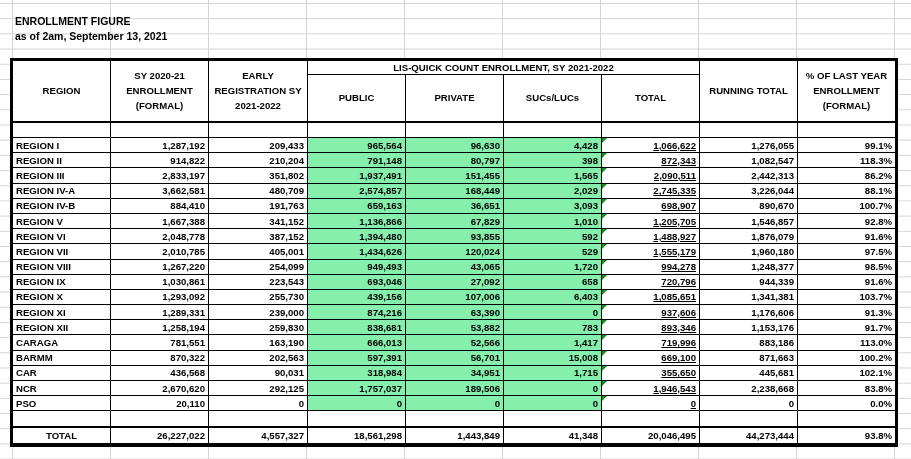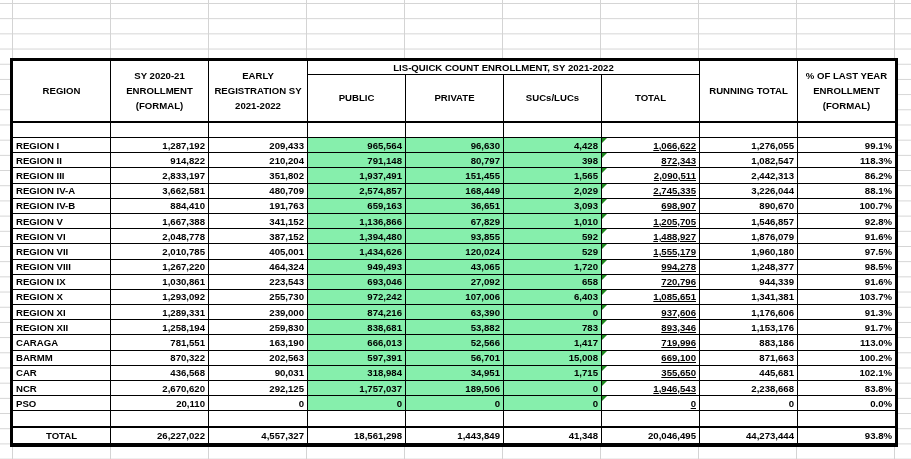--- a/index.html
+++ b/index.html
@@ -29,20 +29,22 @@
     border-top:5px solid #1e8a1e; border-right:5px solid transparent; }
   td.center { text-align:center; }
 </style>
 </head>
 <body>
 
 <div class="grid"></div>
 <div class="vline-first"></div>
 
 <div class="titles">
+  <div>ENROLLMENT FIGURE</div>
+  <div>as of 2am, September 13, 2021</div>
 </div>
 
 <table class="main">
   <colgroup>
     <col style="width:98px">
       <col style="width:98px">
       <col style="width:99px">
     <col style="width:98px">
       <col style="width:98px">
       <col style="width:98px">
@@ -160,21 +162,21 @@
         <td class="num lis">1,434,626</td>
         <td class="num lis">120,024</td>
         <td class="num lis">529</td>
         <td class="num tri">1,555,179</td>
         <td class="num">1,960,180</td>
         <td class="num">97.5%</td>
       </tr>
       <tr>
         <td class="">REGION VIII</td>
         <td class="num">1,267,220</td>
-        <td class="num">464,324</td>
+        <td class="num">254,099</td>
         <td class="num lis">949,493</td>
         <td class="num lis">43,065</td>
         <td class="num lis">1,720</td>
         <td class="num tri">994,278</td>
         <td class="num">1,248,377</td>
         <td class="num">98.5%</td>
       </tr>
       <tr>
         <td class="">REGION IX</td>
         <td class="num">1,030,861</td>
@@ -183,21 +185,21 @@
         <td class="num lis">27,092</td>
         <td class="num lis">658</td>
         <td class="num tri">720,796</td>
         <td class="num">944,339</td>
         <td class="num">91.6%</td>
       </tr>
       <tr>
         <td class="">REGION X</td>
         <td class="num">1,293,092</td>
         <td class="num">255,730</td>
-        <td class="num lis">972,242</td>
+        <td class="num lis">439,156</td>
         <td class="num lis">107,006</td>
         <td class="num lis">6,403</td>
         <td class="num tri">1,085,651</td>
         <td class="num">1,341,381</td>
         <td class="num">103.7%</td>
       </tr>
       <tr>
         <td class="">REGION XI</td>
         <td class="num">1,289,331</td>
         <td class="num">239,000</td>

